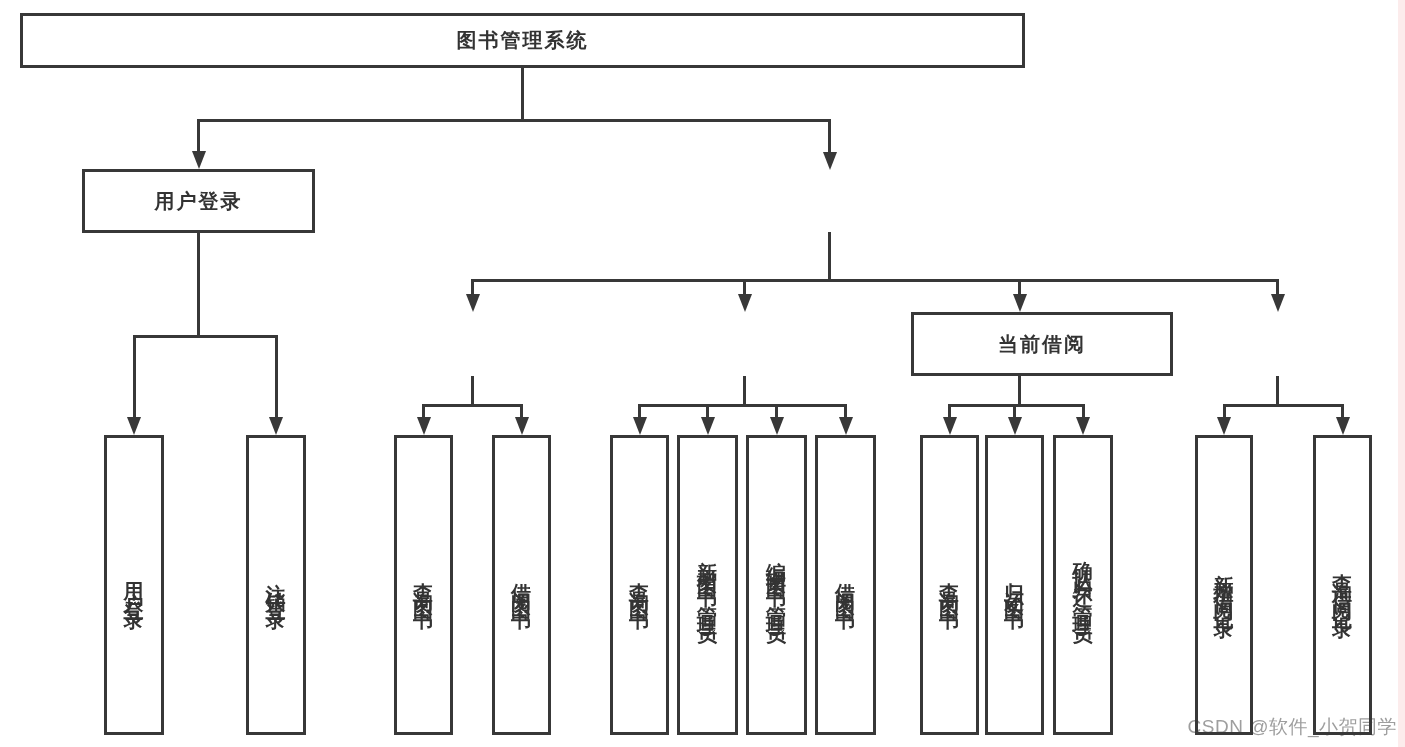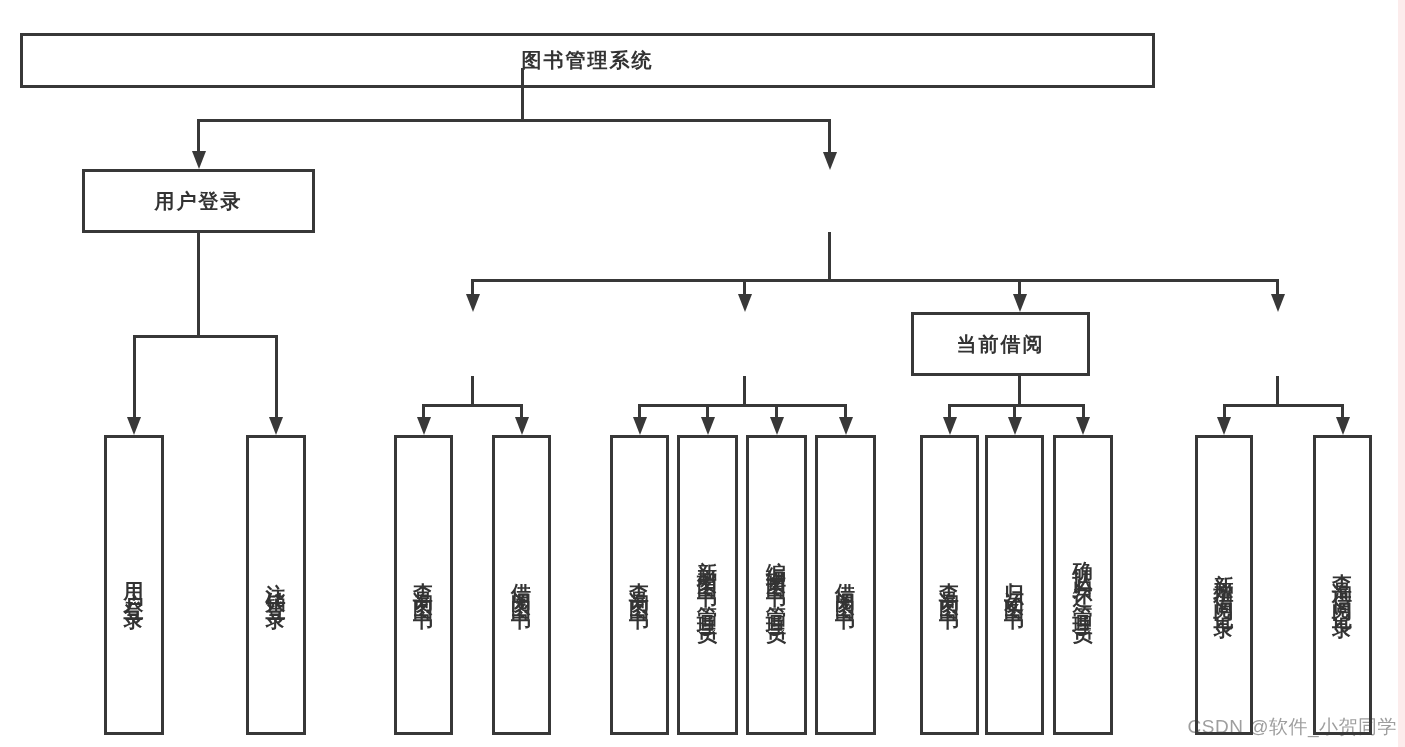--- a/index.html
+++ b/index.html
@@ -73,27 +73,27 @@
     background:var(--strip);
     z-index:0;
   }
 </style>
 </head>
 <body>
 
 <div class="canvas" id="canvas">
   <div class="right-strip"></div>
   <div class="watermark">CSDN @软件_小贺同学</div>
-<div class="node" style="left: 20px; top: 13px; width: 1135px; height: 55px; margin-top: 20px;">
+<div class="node" style="left: 20px; top: 13px; width: 1005px; height: 55px;">
       <span class="label">图书管理系统</span>
     </div>
     <div class="node" style="left: 82px; top: 169px; width: 233px; height: 64px;">
       <span class="label">用户登录</span>
     </div>
-    <div class="node" style="left: 911px; top: 312px; width: 179px; height: 64px;">
+    <div class="node" style="left: 911px; top: 312px; width: 262px; height: 64px;">
       <span class="label">当前借阅</span>
     </div>
     <div class="node vertical" style="left: 104px; top: 435px; width: 60px; height: 300px;">
       <span class="label">用户登录</span>
     </div>
     <div class="node vertical" style="left: 246px; top: 435px; width: 60px; height: 300px;">
       <span class="label">注销登录</span>
     </div>
     <div class="node vertical" style="left: 394px; top: 435px; width: 59px; height: 300px;">
       <span class="label">查询图书</span>

